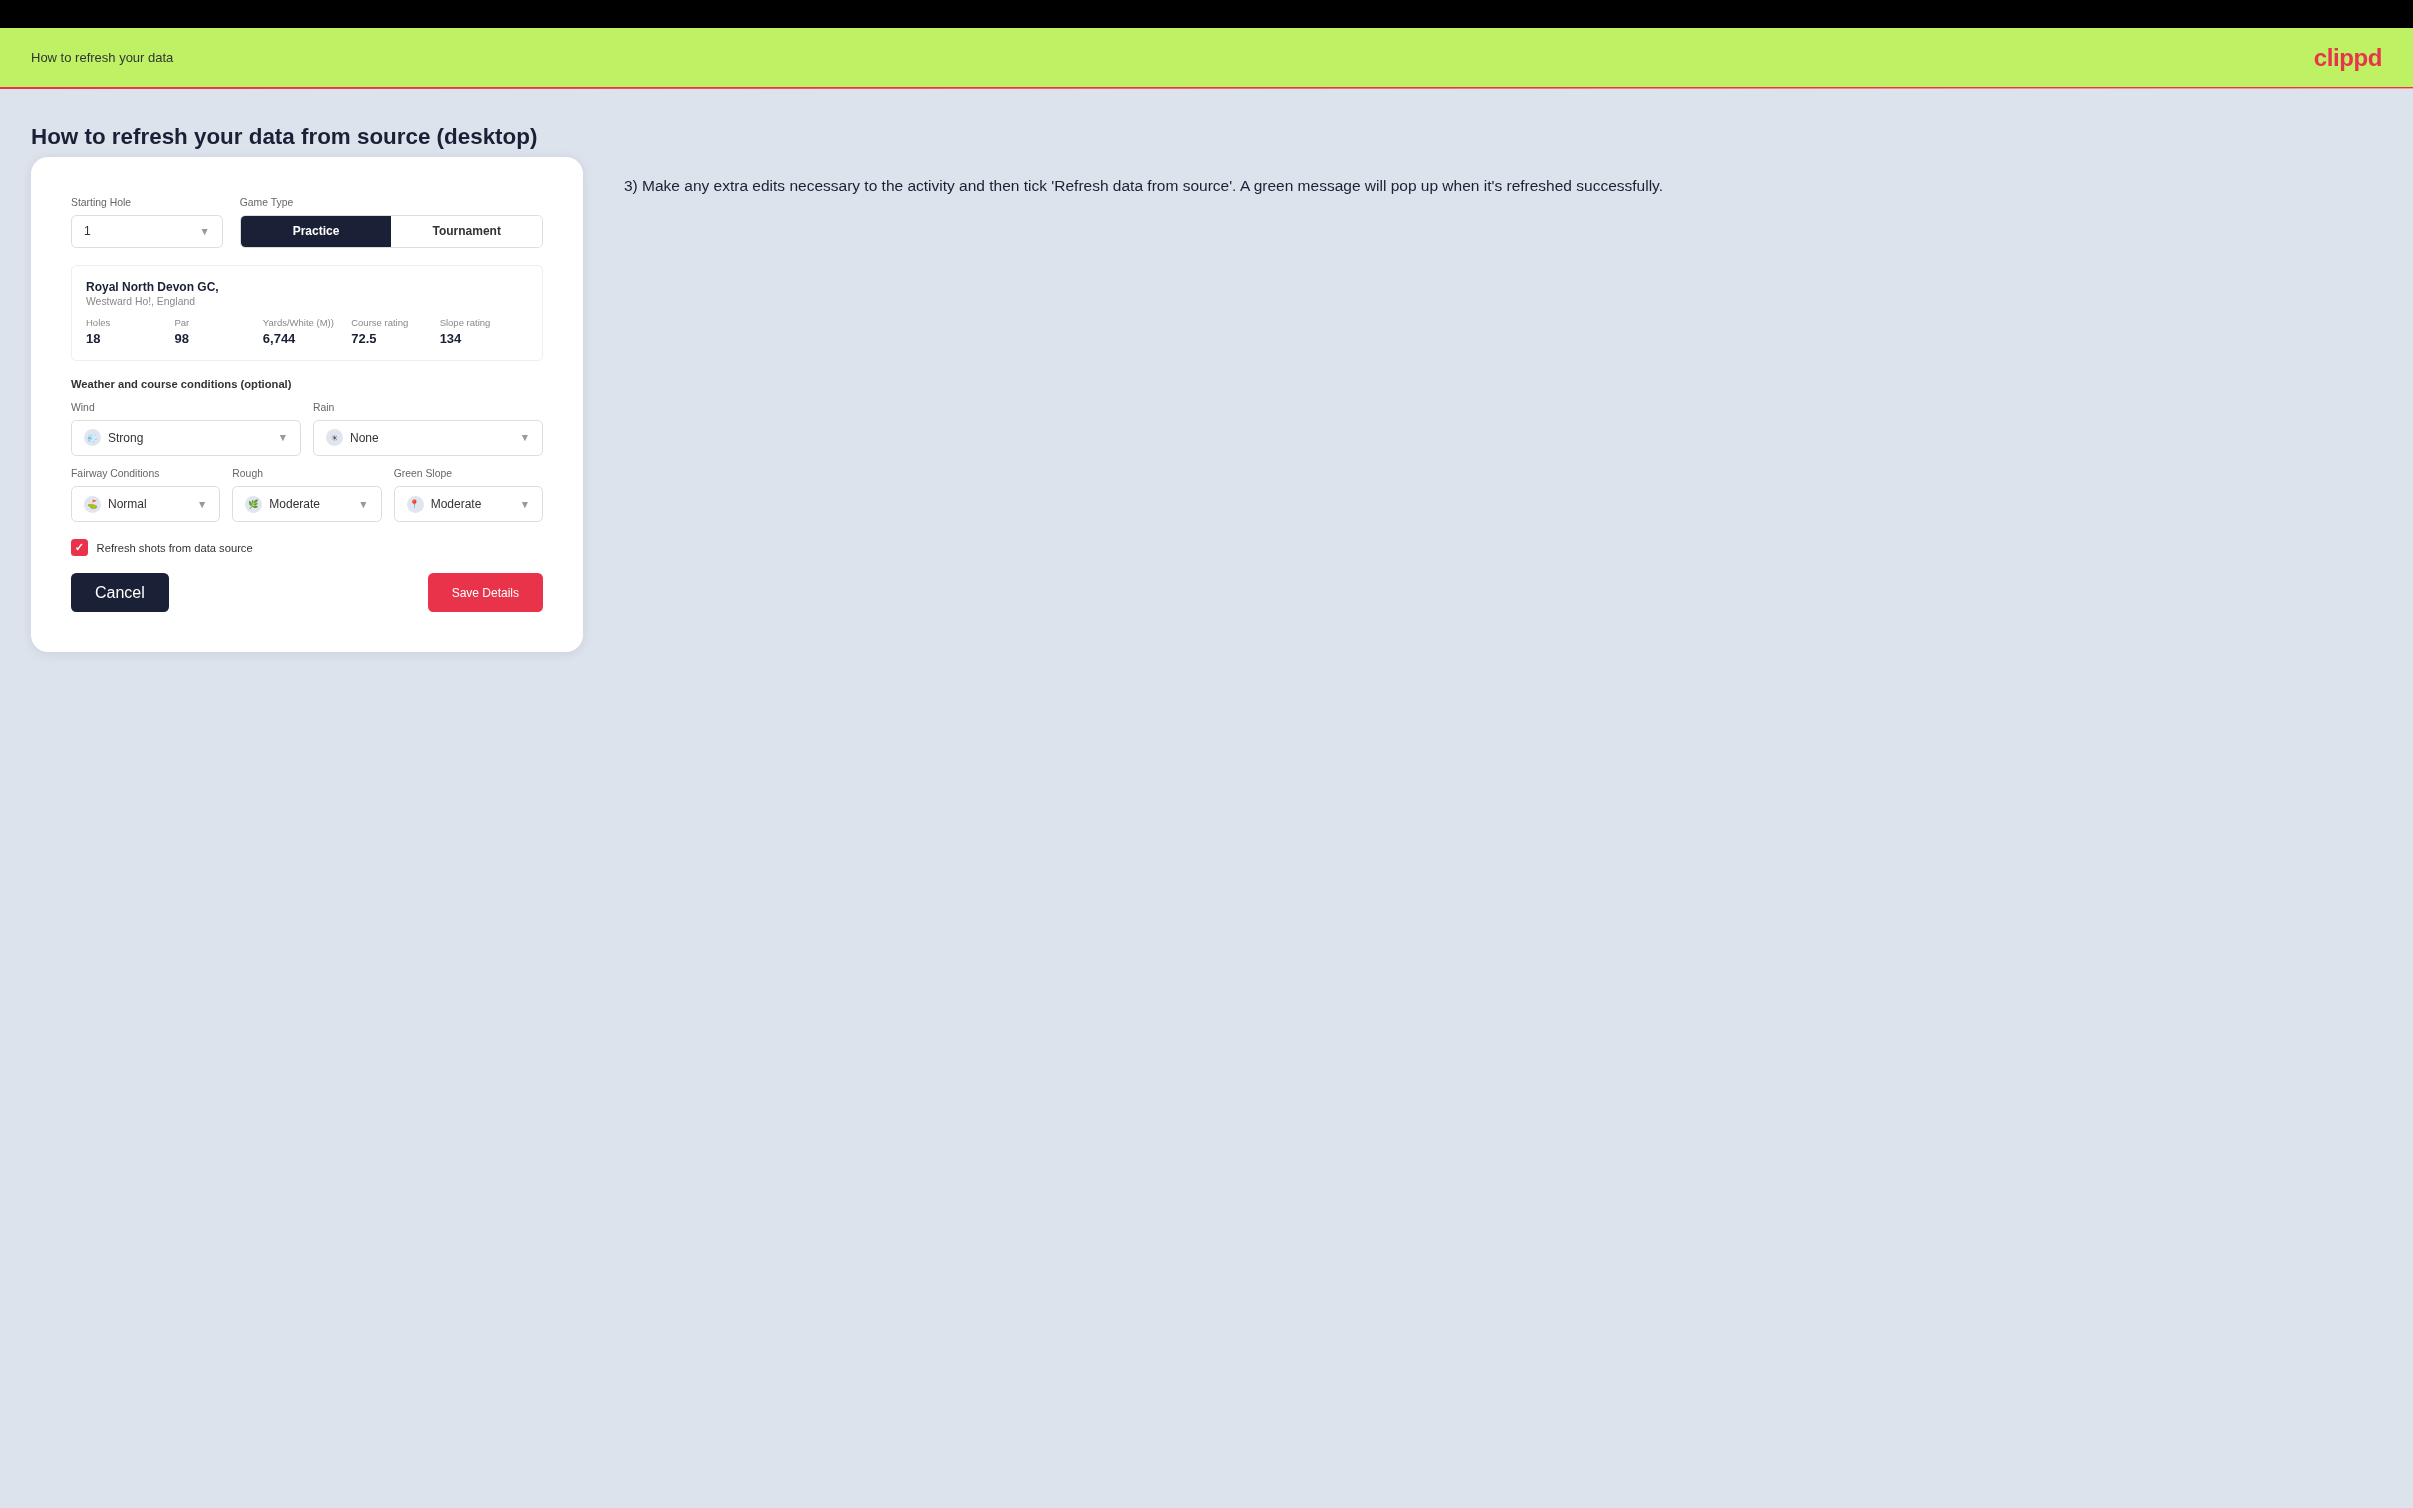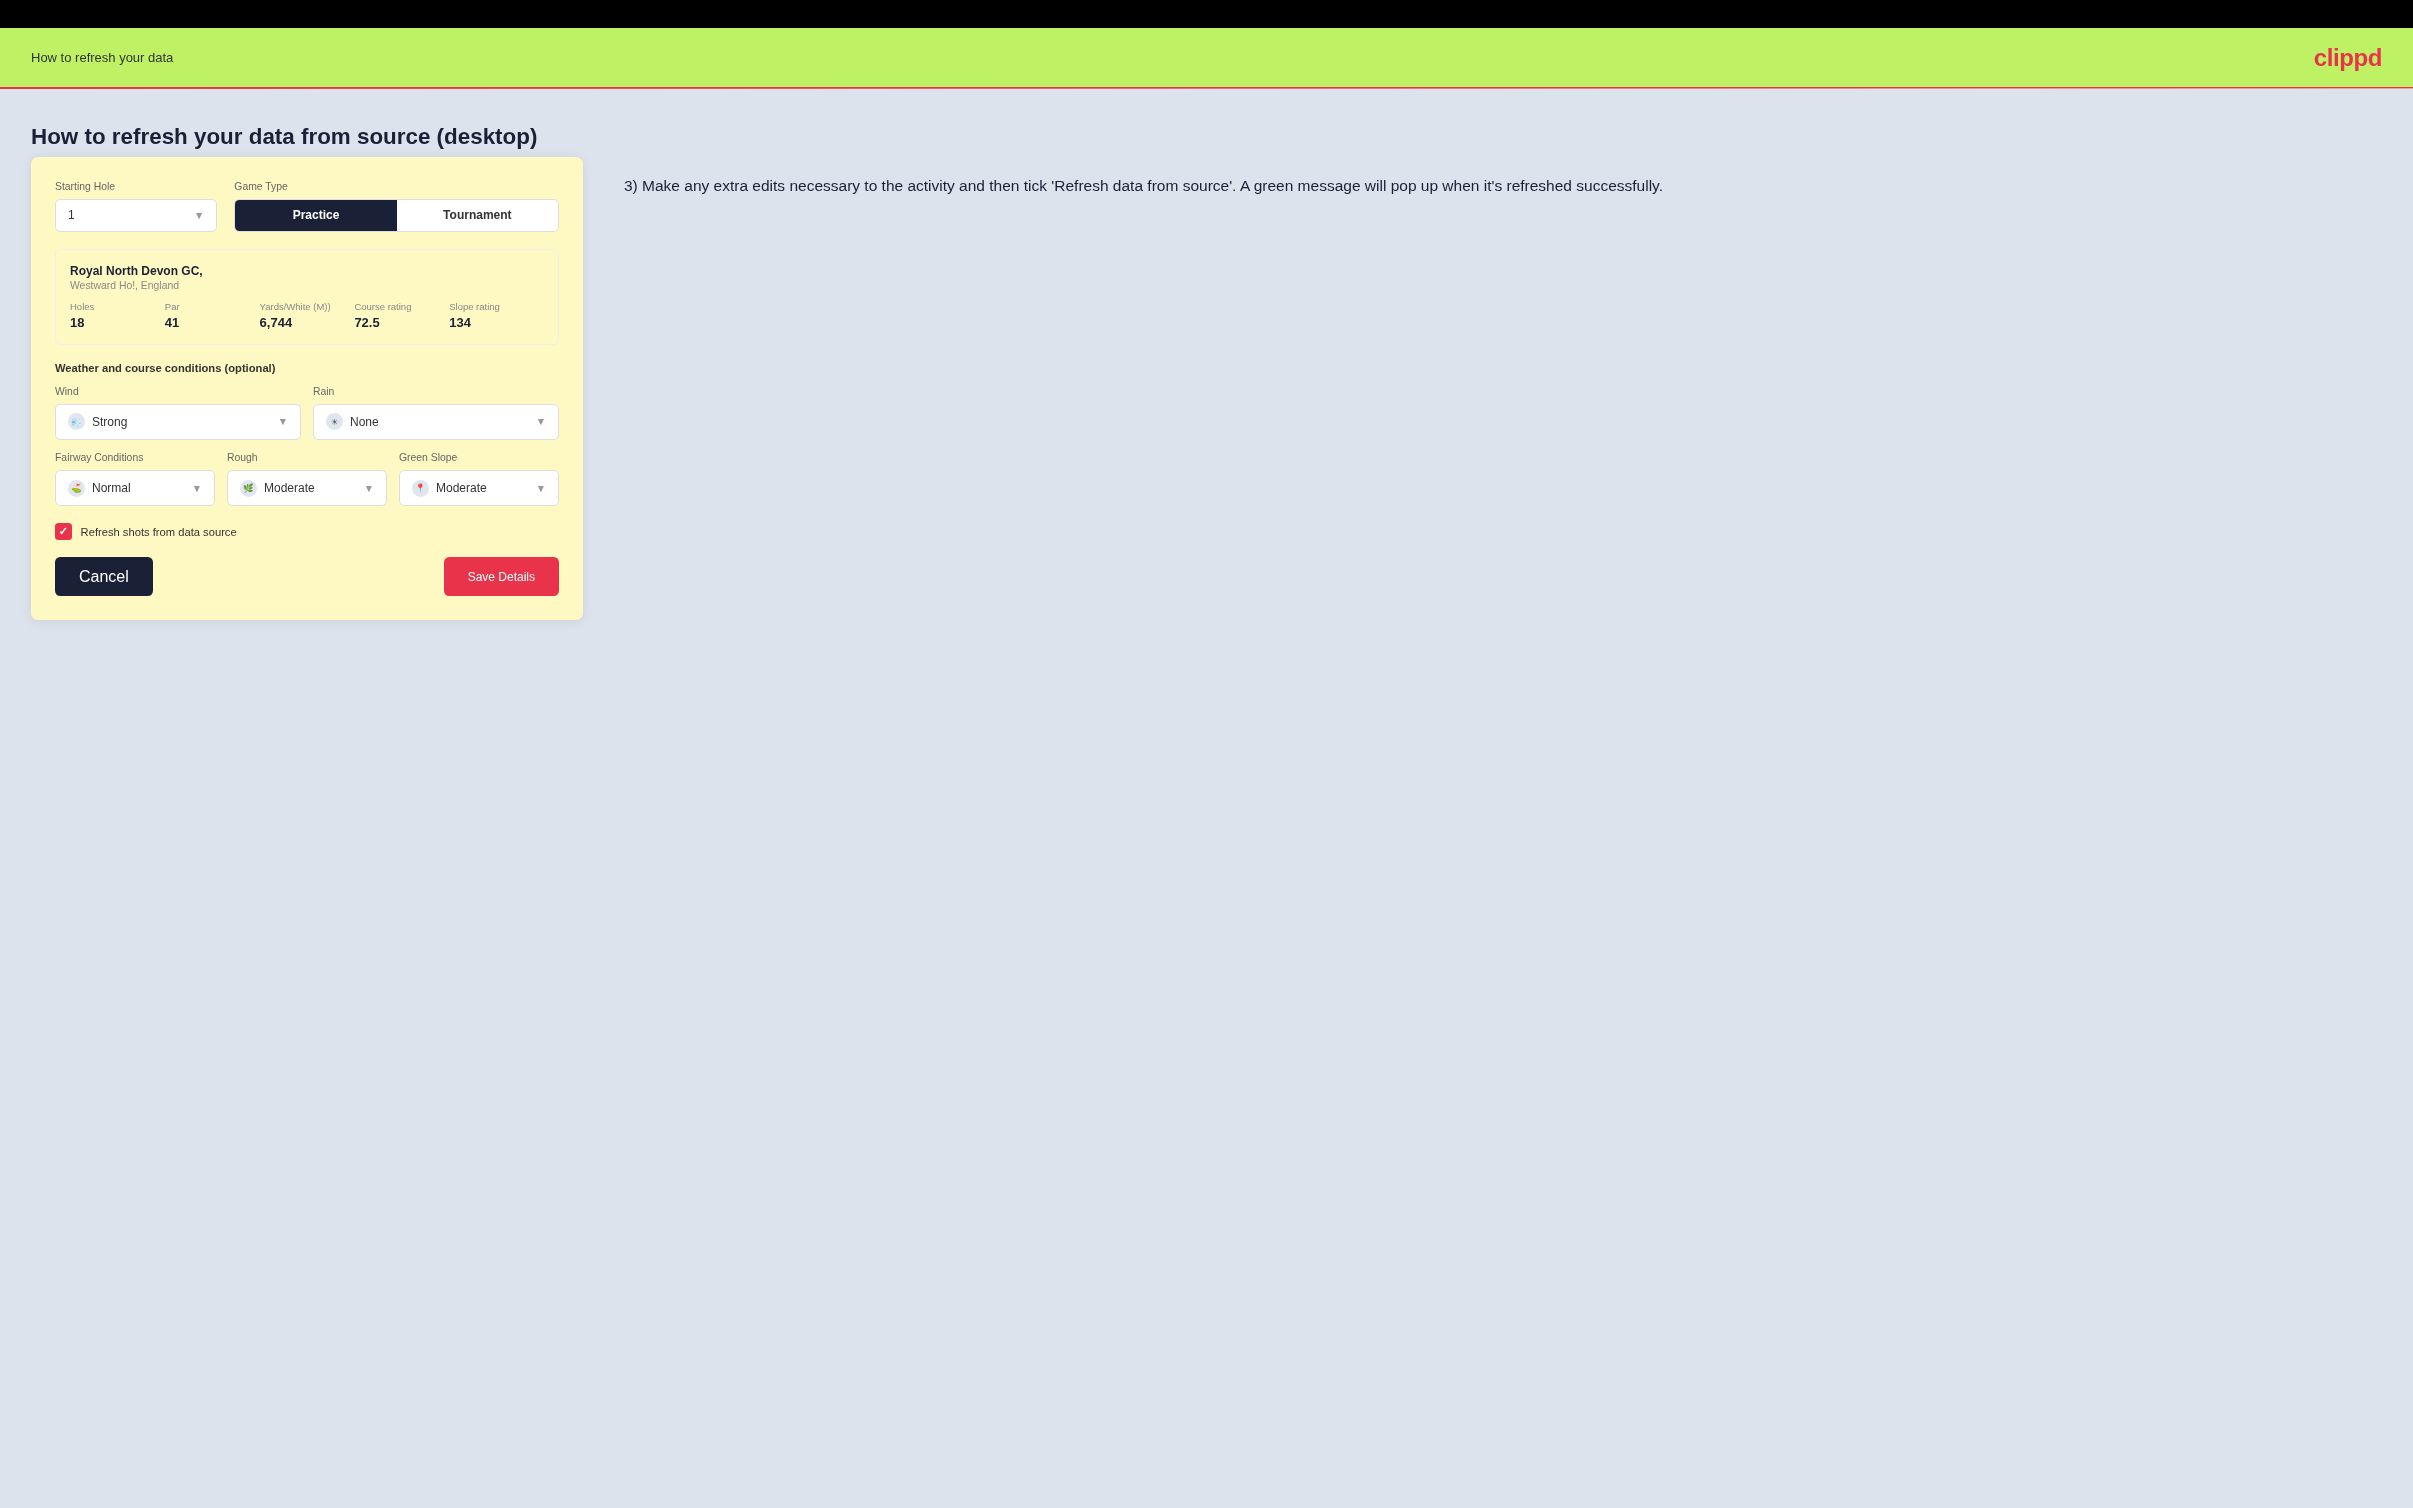--- a/index.html
+++ b/index.html
@@ -45,23 +45,23 @@
       font-size: 14.7px;
       color: #444;
       margin-bottom: 31px;
     }
     .main-layout {
       display: flex;
       gap: 41px;
       align-items: flex-start;
     }
     .card {
-      background: #fef9c3;
-      border-radius: 7px;
-      padding: 24px;
+      background: #ffffff;
+      border-radius: 17px;
+      padding: 40px;
       flex: 0 0 552px;
       max-width: 552px;
       box-shadow: 0 1.7px 10.4px rgba(0,0,0,0.08);
     }
     .form-row {
       display: flex;
       gap: 17px;
       margin-bottom: 17px;
     }
     .form-group {
@@ -283,21 +283,21 @@
       <div class="course-info">
         <div class="course-name">Royal North Devon GC,</div>
         <div class="course-location">Westward Ho!, England</div>
         <div class="course-stats">
           <div class="stat-item">
             <div class="stat-label">Holes</div>
             <div class="stat-value">18</div>
           </div>
           <div class="stat-item">
             <div class="stat-label">Par</div>
-            <div class="stat-value">41</div>
+            <div class="stat-value">98</div>
           </div>
           <div class="stat-item">
             <div class="stat-label">Yards/White (M))</div>
             <div class="stat-value">6,744</div>
           </div>
           <div class="stat-item">
             <div class="stat-label">Course rating</div>
             <div class="stat-value">72.5</div>
           </div>
           <div class="stat-item">

